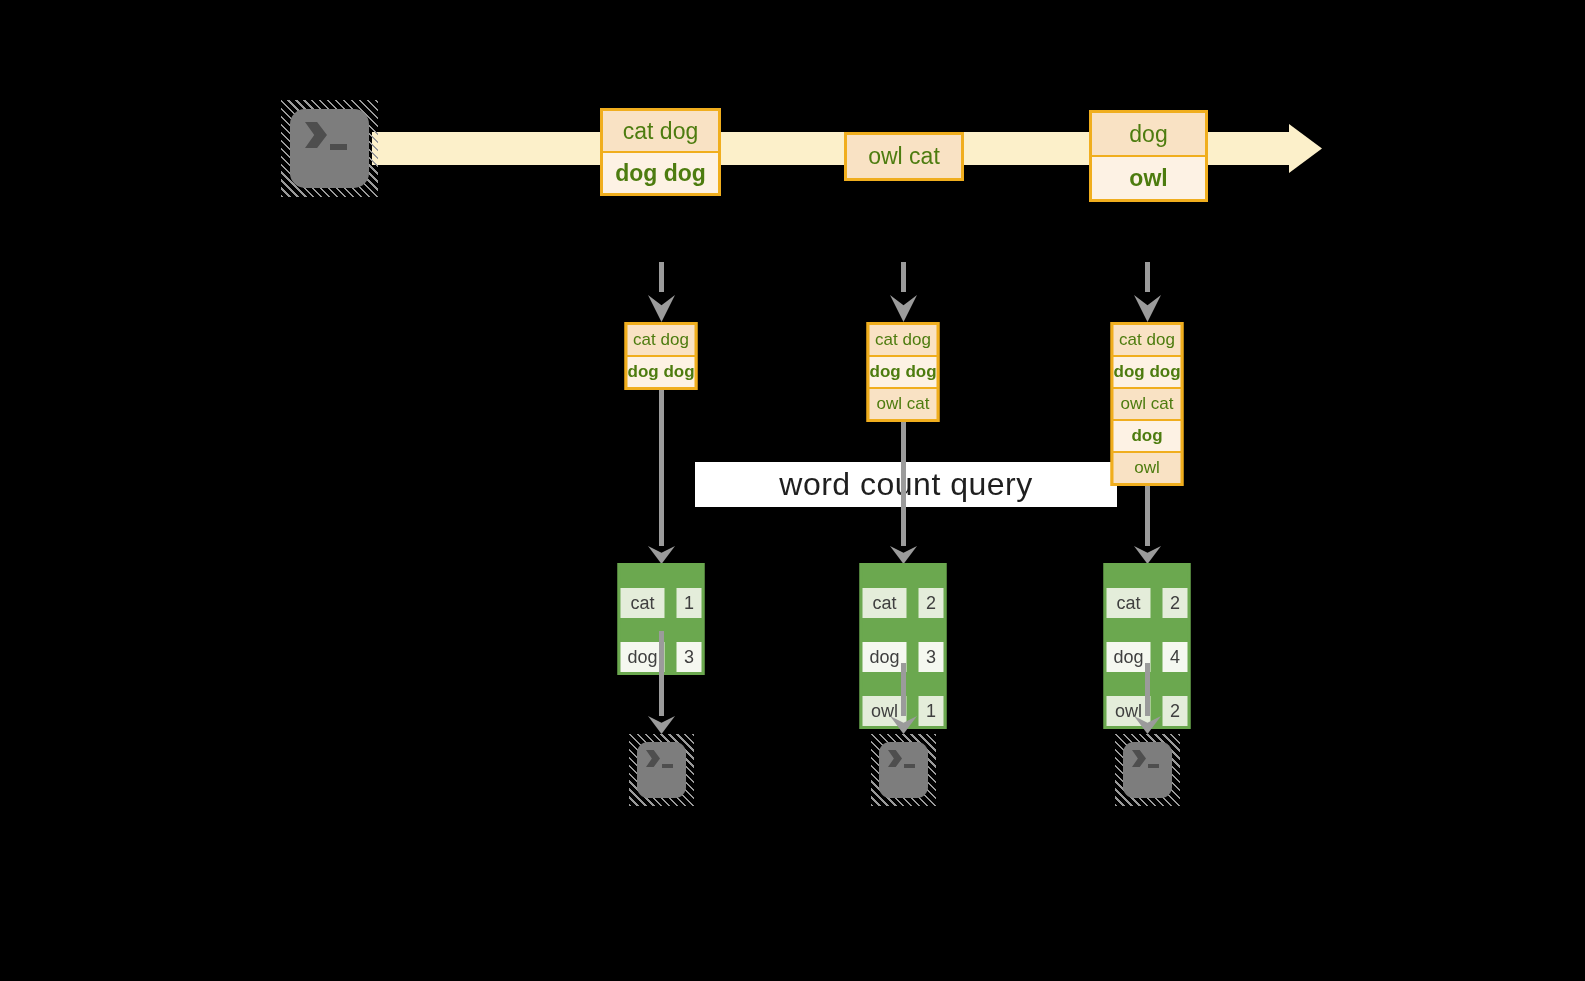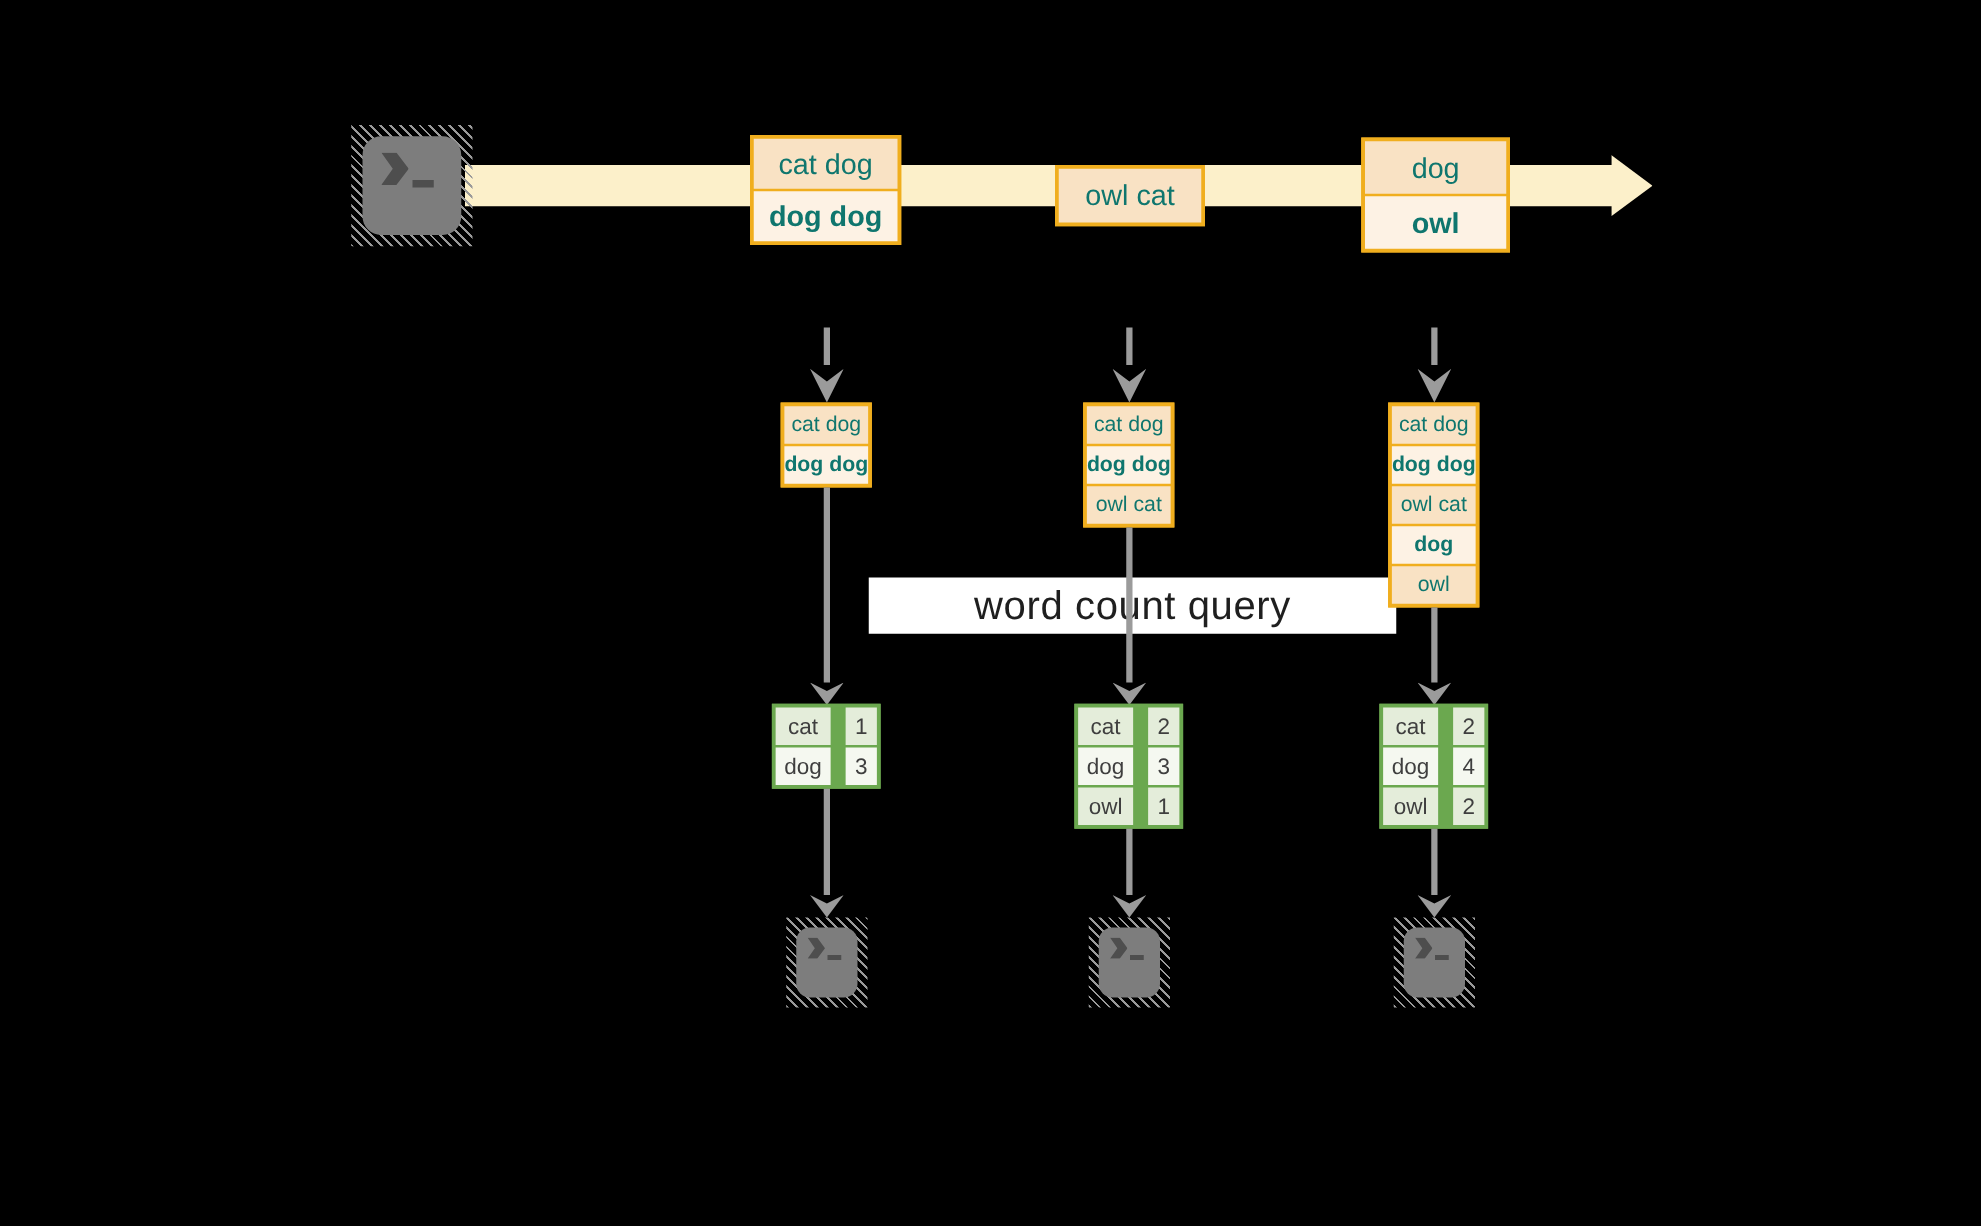--- a/index.html
+++ b/index.html
@@ -21,21 +21,21 @@
   .chev{position:absolute;background:#4e4e4e;clip-path:polygon(0 0,55% 0,100% 50%,55% 100%,0 100%,42% 50%);}
   .dash-glyph{position:absolute;background:#4e4e4e;}
   .term-src .chev{left:15px;top:13px;width:22px;height:26px;}
   .term-src .dash-glyph{left:40px;top:35px;width:17px;height:6px;}
   .term-sink .chev{left:9px;top:8px;width:14px;height:17px;}
   .term-sink .dash-glyph{left:25px;top:22px;width:11px;height:4px;}
 
   
   .stream-box{position:absolute;border:3px solid #F0AE1E;background:#F0AE1E;
               display:flex;flex-direction:column;gap:2px;z-index:1;}
-  .cell{color:#0f766e;text-align:center;overflow:hidden;white-space:nowrap;}
+  .cell{color:#4d7c0f;text-align:center;overflow:hidden;white-space:nowrap;}
   .stream-box .cell{font-size:23px;}
   .cell.dark{background:#F9E2C4;}
   .cell.light{background:#FDF2E4;font-weight:bold;}
 
   
   .flow-col{position:absolute;top:0;width:0;height:981px;z-index:2;}
   .dash{position:absolute;top:262px;left:-2px;width:5px;height:30px;background:#9b9b9b;}
   .head{position:absolute;left:-13px;width:27px;background:#9b9b9b;
         clip-path:polygon(0 0,50% 38%,100% 0,50% 100%);}
   .head-stack{top:295px;height:27px;}
@@ -44,21 +44,21 @@
   .head-sink{top:716px;height:18px;}
 
   .stack{position:absolute;top:322px;transform:translateX(-50%);
          border:3px solid #F0AE1E;background:#F0AE1E;width:67px;
          display:flex;flex-direction:column;gap:2px;}
   .stack .cell{font-size:17px;height:30px;line-height:30px;}
 
   .count-table{position:absolute;top:563px;transform:translateX(-50%);
                border:3px solid #6BA84F;background:#6BA84F;
                display:flex;flex-direction:column;gap:2px;}
-  .trow{display:flex;gap:12px;}
+  .trow{display:flex;gap:12px;margin-top:22px;}
   .wcell{width:44px;height:30px;line-height:30px;font-size:18px;color:#3f3f3f;text-align:center;}
   .vcell{width:25px;height:30px;line-height:30px;font-size:18px;color:#3f3f3f;text-align:center;}
   .trow.even .wcell,.trow.even .vcell{background:#E4EDDA;}
   .trow.odd  .wcell,.trow.odd  .vcell{background:#F5F8F0;}
 
   
   .banner{position:absolute;left:695px;top:462px;width:422px;height:45px;background:#ffffff;z-index:1;
           display:flex;align-items:center;justify-content:center;
           font-size:32px;color:#1f1f1f;letter-spacing:0.5px;}
 </style>

